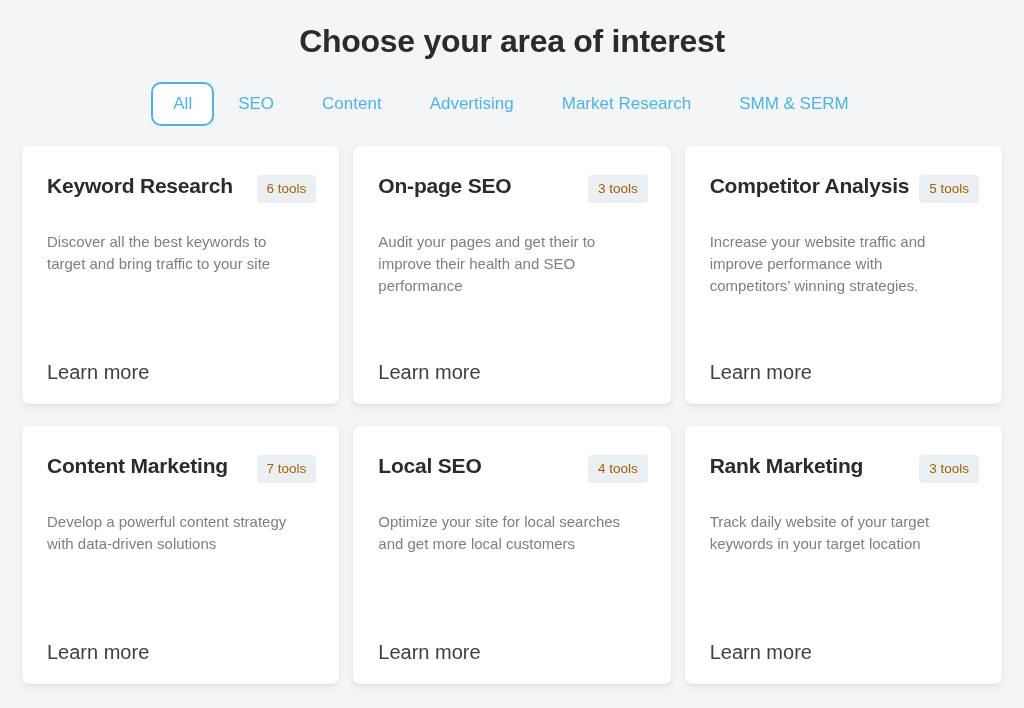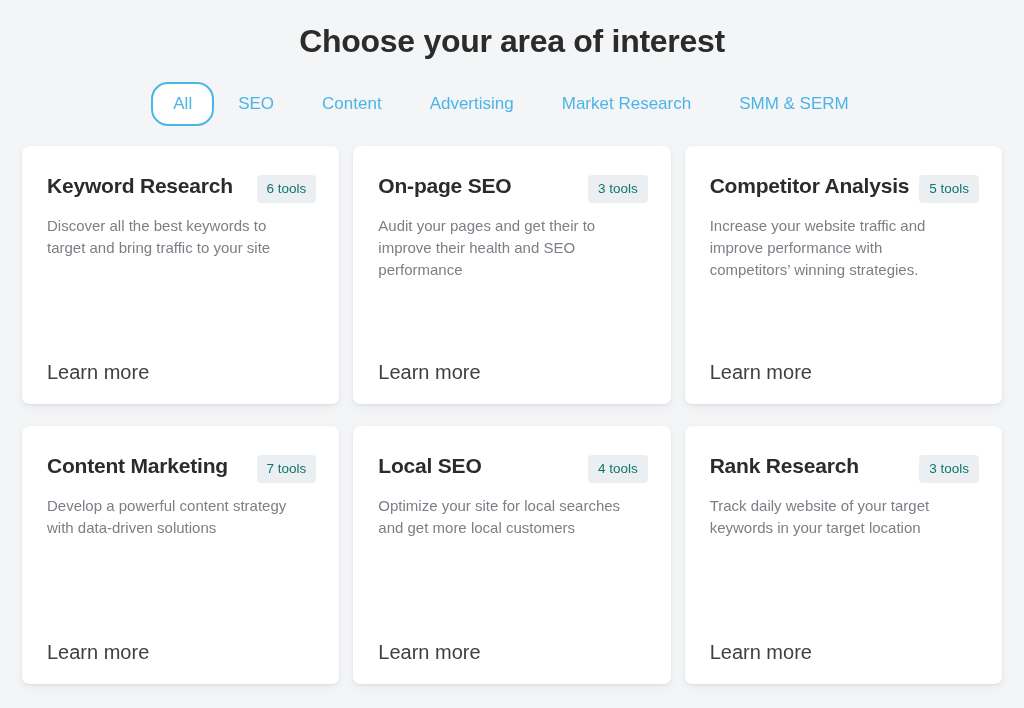--- a/index.html
+++ b/index.html
@@ -44,21 +44,21 @@
     margin-top: 22px;
     height: 42px;
   }
 
   .tab {
     font-size: 17px;
     line-height: 20px;
     color: #4cb5e8;
     padding: 10px 22px;
     border: 2px solid transparent;
-    border-radius: 17px;
+    border-radius: 10px;
     background: transparent;
     cursor: pointer;
     white-space: nowrap;
     font-family: "Liberation Sans", "DejaVu Sans", sans-serif;
   }
 
   .tab.active {
     border-color: #4cb5e8;
     background: #ffffff;
     padding: 10px 20px;
@@ -96,31 +96,31 @@
     line-height: 28px;
     font-weight: bold;
     color: #2b2b2b;
     letter-spacing: -0.2px;
     max-width: 205px;
   }
 
   .tools-badge {
     flex: 0 0 auto;
     background: #eceff2;
-    color: #0f766e;
+    color: #a16207;
     font-size: 13.5px;
     line-height: 16px;
     border-radius: 4px;
     padding: 6px 10px 6px 10px;
     margin-top: 3px;
     white-space: nowrap;
   }
 
   .card-desc {
-    margin-top: 12px;
+    margin-top: 28px;
     font-size: 15px;
     line-height: 22px;
     color: #7b8086;
     max-width: 252px;
   }
 
   .card-link {
     margin-top: auto;
     font-size: 20px;
     line-height: 20px;
@@ -182,21 +182,21 @@
       <div class="card">
         <div class="card-head">
           <div class="card-title">Local SEO</div>
           <div class="tools-badge">4 tools</div>
         </div>
         <p class="card-desc">Optimize your site for local searches and get more local customers</p>
         <a class="card-link">Learn more</a>
       </div>
       <div class="card">
         <div class="card-head">
-          <div class="card-title">Rank Research</div>
+          <div class="card-title">Rank Marketing</div>
           <div class="tools-badge">3 tools</div>
         </div>
         <p class="card-desc">Track daily website of your target keywords in your target location</p>
         <a class="card-link">Learn more</a>
       </div>
     </div>
 
 </div>
 
 </body></html>

